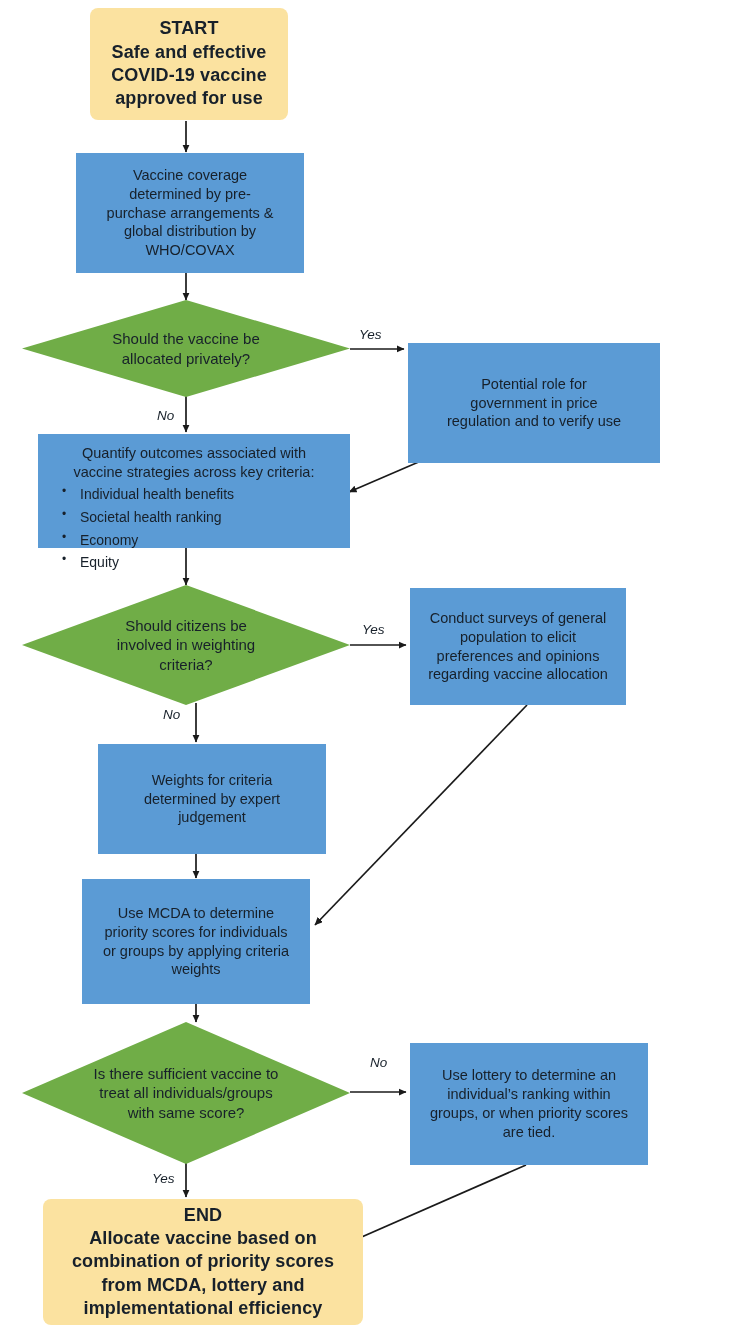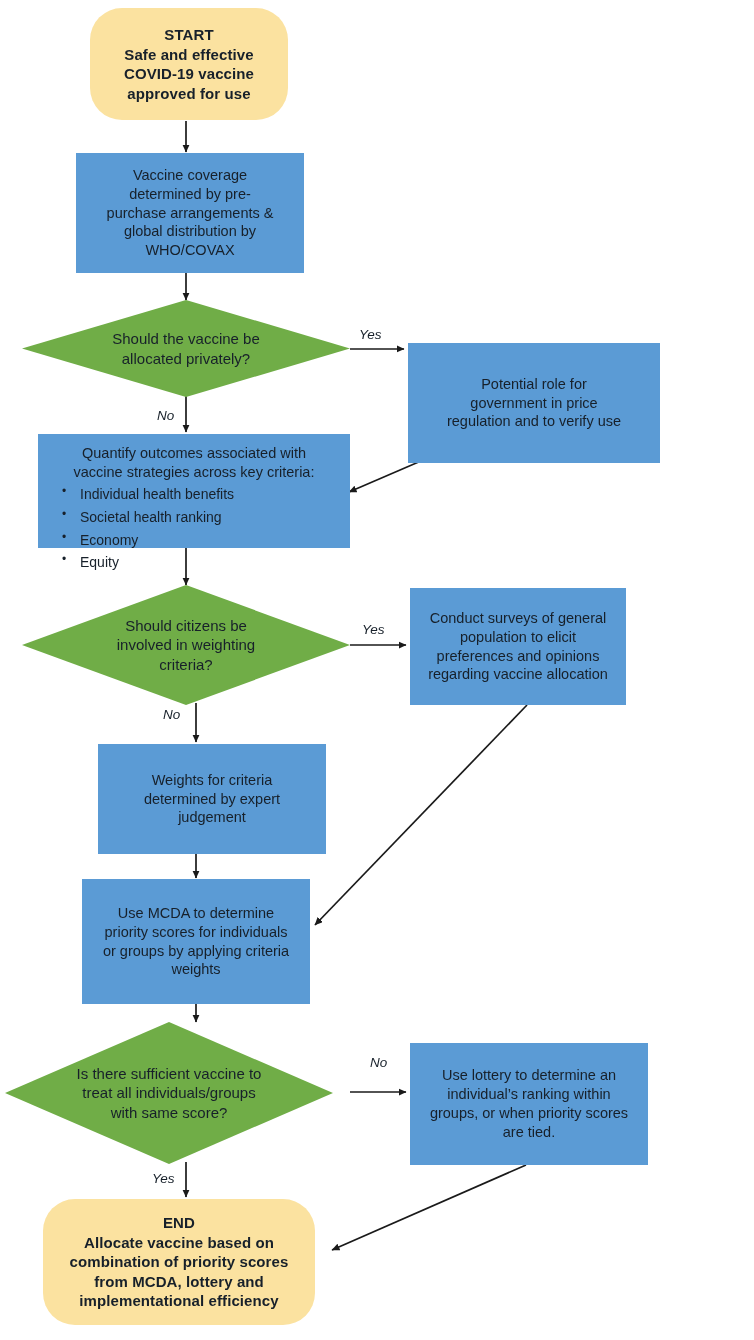--- a/index.html
+++ b/index.html
@@ -37,23 +37,23 @@
   }
   .node .txt {
     width: 100%;
     padding: 0 6px;
     box-sizing: border-box;
     white-space: pre-line;
   }
   
   .terminator {
     background: #FBE2A0;
-    border-radius: 32px;
+    border-radius: 8px;
     font-weight: bold;
-    font-size: 15px;
+    font-size: 18px;
     letter-spacing: 0.1px;
   }
   
   .process {
     background: #5B9BD5;
     font-size: 14.5px;
   }
   
   .decision {
     background: transparent;
@@ -217,37 +217,37 @@
 judgement</div>
   </div>
 
   <div class="node process" style="left:82px; top:879px; width:228px; height:125px;">
     <div class="txt">Use MCDA to determine
 priority scores for individuals
 or groups by applying criteria
 weights</div>
   </div>
 
-  <div class="node decision" style="left:5px; top:1022px; width:328px; height:142px;">
+  <div class="node decision" style="left:22px; top:1022px; width:328px; height:142px;">
     <div class="diamond-bg"></div>
     <div class="txt">Is there sufficient vaccine to
 treat all individuals/groups
 with same score?</div>
   </div>
   <div class="edge-label" style="left:370px; top:1055px;">No</div>
   <div class="edge-label" style="left:152px; top:1171px;">Yes</div>
 
   <div class="node process" style="left:410px; top:1043px; width:238px; height:122px;">
     <div class="txt">Use lottery to determine an
 individual’s ranking within
 groups, or when priority scores
 are tied.</div>
   </div>
 
-  <div class="node terminator" style="left:43px; top:1199px; width:272px; height:126px;">
+  <div class="node terminator" style="left:43px; top:1199px; width:320px; height:126px;">
     <div class="txt">END
 Allocate vaccine based on
 combination of priority scores
 from MCDA, lottery and
 implementational efficiency</div>
   </div>
 
 </div>
 
 </body></html>

